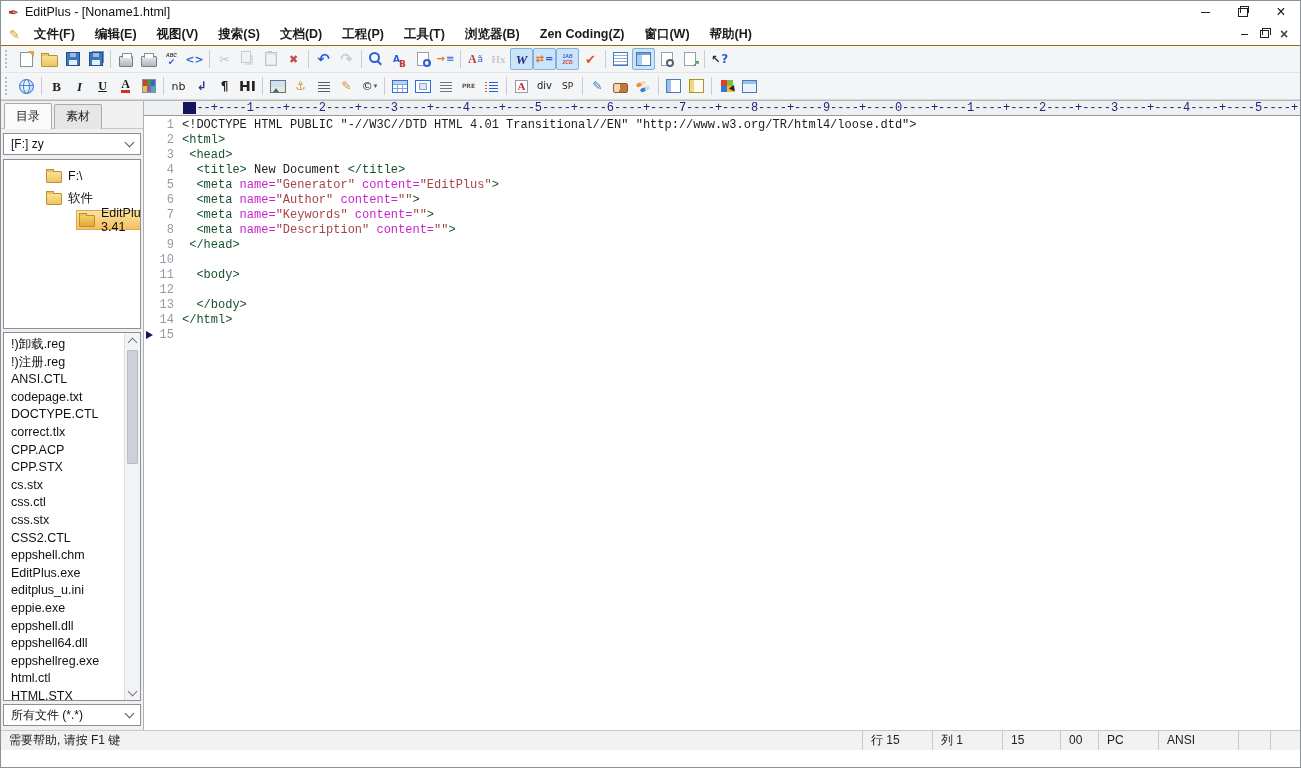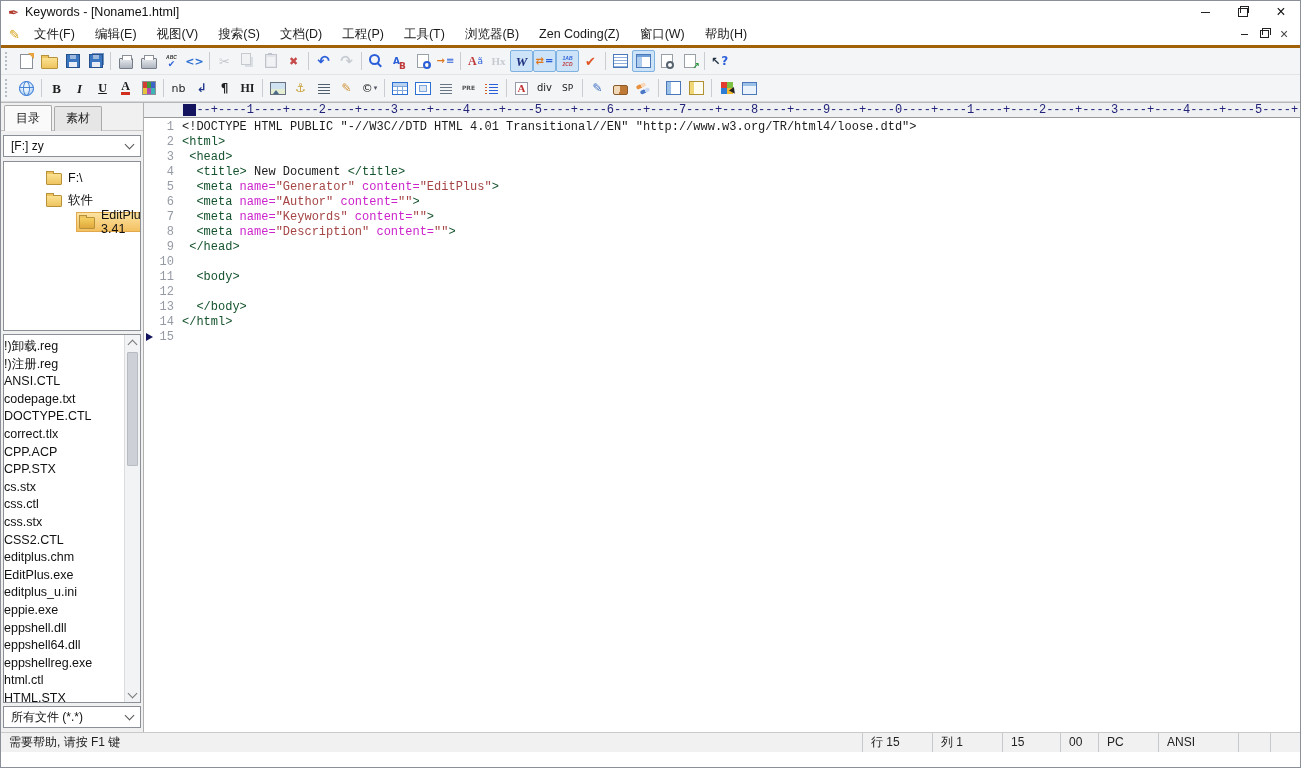--- a/index.html
+++ b/index.html
@@ -10,21 +10,21 @@
   .appicon:before{content:"✒";color:#b23a2e;font-size:13px;margin-right:6px;}
   .wbtns{margin-left:auto;display:flex;height:22px;}
   .wbtn{width:38px;display:flex;align-items:center;justify-content:center;color:#111;font-size:14px;}
   .minline{width:9px;height:1px;background:#222;display:inline-block;}
   .minline.s{width:7px;}
   .restorebox{width:8px;height:7px;border:1px solid #222;display:inline-block;position:relative;background:#fff;}
   .restorebox:before{content:"";position:absolute;left:1px;top:-3px;width:7px;height:6px;border:1px solid #222;border-bottom:none;}
   .restorebox.s{width:7px;height:6px;}
   .wbtn.close:before{content:"×";font-size:16px;line-height:14px;}
   
-  .menubar{height:22px;display:flex;align-items:center;background:#fff;border-bottom:3px solid #a16207;}
+  .menubar{height:22px;display:flex;align-items:center;background:#fff;border-bottom:1px solid #a16207;font-weight:bold;}
   .menupencil{margin:0 4px 0 8px;}
   .menupencil:before{content:"✎";color:#d4a017;font-size:13px;}
   .menuitems{display:flex;align-items:center;height:100%;}
   .menu-item{padding:0 10px;font-size:12.5px;line-height:22px;color:#1a1a1a;white-space:nowrap;}
   .mdibtns{margin-left:auto;display:flex;align-items:center;padding-right:6px;}
   .mdib{width:20px;display:flex;align-items:center;justify-content:center;color:#555;height:18px;}
   .mdib.xs:before{content:"×";font-size:14px;color:#444;}
   
   .toolbar{height:26px;display:flex;align-items:center;background:#f4f5f7;border-bottom:1px solid #e2e4e7;padding-left:2px;}
   .toolbar.t2{border-bottom:1px solid #d5d8db;}
@@ -119,21 +119,21 @@
   .treebox{margin:2px 2px 0;height:170px;border:1px solid #8a8f98;background:#fff;padding-top:5px;box-sizing:border-box;overflow:hidden;}
   .trow{height:22px;display:flex;align-items:center;}
   .tind{flex:none;display:inline-block;}
   .tcon{display:flex;align-items:center;gap:6px;flex:1;height:20px;padding-left:2px;font-size:12.5px;color:#111;}
   .tcon.sel{background:linear-gradient(#fce3a2,#f3c061);border:1px solid #e2a94c;box-sizing:border-box;}
   .fold{width:14px;height:10px;background:linear-gradient(#fbe291,#eec45f);border:1px solid #b8923a;border-radius:1px;position:relative;display:inline-block;flex:none;margin-top:2px;}
   .fold:before{content:"";position:absolute;top:-3px;left:-1px;width:6px;height:2px;background:#eec45f;border:1px solid #b8923a;border-bottom:none;}
   .fold.open{background:linear-gradient(#f5d060,#e0a83c);}
   .filebox{flex:1;margin:3px 2px 0;border:1px solid #8a8f98;background:#fff;position:relative;overflow:hidden;box-sizing:border-box;}
   .filelist{padding:3px 0 0;}
-  .frow{height:17.6px;line-height:17px;font-size:12.5px;color:#111;white-space:nowrap;overflow:hidden;}
+  .frow{height:17.6px;line-height:17px;padding-left:7px;font-size:12.5px;color:#111;white-space:nowrap;overflow:hidden;}
   .vsb{position:absolute;right:0;top:0;bottom:0;width:15px;background:#f2f3f5;border-left:1px solid #dcdcdc;}
   .sa{position:absolute;left:0;right:0;height:15px;display:flex;align-items:center;justify-content:center;}
   .sa.up{top:0;}
   .sa.dn{bottom:0;}
   .sa .chev{border-color:#777;}
   .sthumb{position:absolute;left:2px;right:2px;top:17px;height:112px;background:#cdd0d6;border:1px solid #b8bcc2;border-radius:1px;}
   .filter{margin:3px 2px 4px;}
   
   .editor{flex:1;display:flex;flex-direction:column;background:#fff;overflow:hidden;}
   .ruler{height:15px;flex:none;background:#eef0f1;border-bottom:1px solid #9a9a9a;position:relative;font:12px/14px "Liberation Mono","DejaVu Sans Mono",monospace;color:#23237a;white-space:pre;overflow:hidden;padding-left:38px;box-sizing:border-box;}
@@ -160,21 +160,21 @@
   .scells{display:flex;align-items:stretch;}
   .scell{border-left:1px solid #c6c9cd;line-height:19px;padding-left:8px;box-sizing:border-box;white-space:nowrap;overflow:hidden;}
 </style>
 </head>
 <body>
 
 <div class="app">
 
   <div class="titlebar">
     <span class="appicon"></span>
-    <span class="apptitle">Keywords - [Noname1.html]</span>
+    <span class="apptitle">EditPlus - [Noname1.html]</span>
     <span class="wbtns">
       <span class="wbtn">
           <i class="minline"></i>
         </span>
       <span class="wbtn">
           <i class="restorebox"></i>
         </span>
       <span class="wbtn close"></span>
     </span>
   </div>
@@ -332,21 +332,21 @@
       <span class="tbtn">
         <i class="pt" style="color: rgb(34, 34, 34); font-size: 11px;">nb</i>
       </span>
       <span class="tbtn">
         <i class="pt b" style="color: rgb(34, 58, 140); font-size: 12px;">↲</i>
       </span>
       <span class="tbtn">
         <i class="pt b" style="color: rgb(34, 34, 34); font-size: 12px;">¶</i>
       </span>
       <span class="tbtn">
-        <i class="pt b" style="color: rgb(34, 34, 34); font-size: 12px; font-family: Liberation Serif, serif;">HI</i>
+        <i class="pt b" style="color: rgb(34, 34, 34); font-size: 14px;">HI</i>
       </span>
       <span class="tsep"></span>
       <span class="tbtn">
         <i class="sh imgicon"></i>
       </span>
       <span class="tbtn">
         <i class="pt" style="color: rgb(202, 162, 60); font-size: 12px;">⚓</i>
       </span>
       <span class="tbtn">
         <i class="sh centerlines"></i>
@@ -450,21 +450,21 @@
             <div class="frow">ANSI.CTL</div>
             <div class="frow">codepage.txt</div>
             <div class="frow">DOCTYPE.CTL</div>
             <div class="frow">correct.tlx</div>
             <div class="frow">CPP.ACP</div>
             <div class="frow">CPP.STX</div>
             <div class="frow">cs.stx</div>
             <div class="frow">css.ctl</div>
             <div class="frow">css.stx</div>
             <div class="frow">CSS2.CTL</div>
-            <div class="frow">editplus.chm</div>
+            <div class="frow">eppshell.chm</div>
             <div class="frow">EditPlus.exe</div>
             <div class="frow">editplus_u.ini</div>
             <div class="frow">eppie.exe</div>
             <div class="frow">eppshell.dll</div>
             <div class="frow">eppshell64.dll</div>
             <div class="frow">eppshellreg.exe</div>
             <div class="frow">html.ctl</div>
             <div class="frow">HTML.STX</div>
           </div>
         <div class="vsb">

